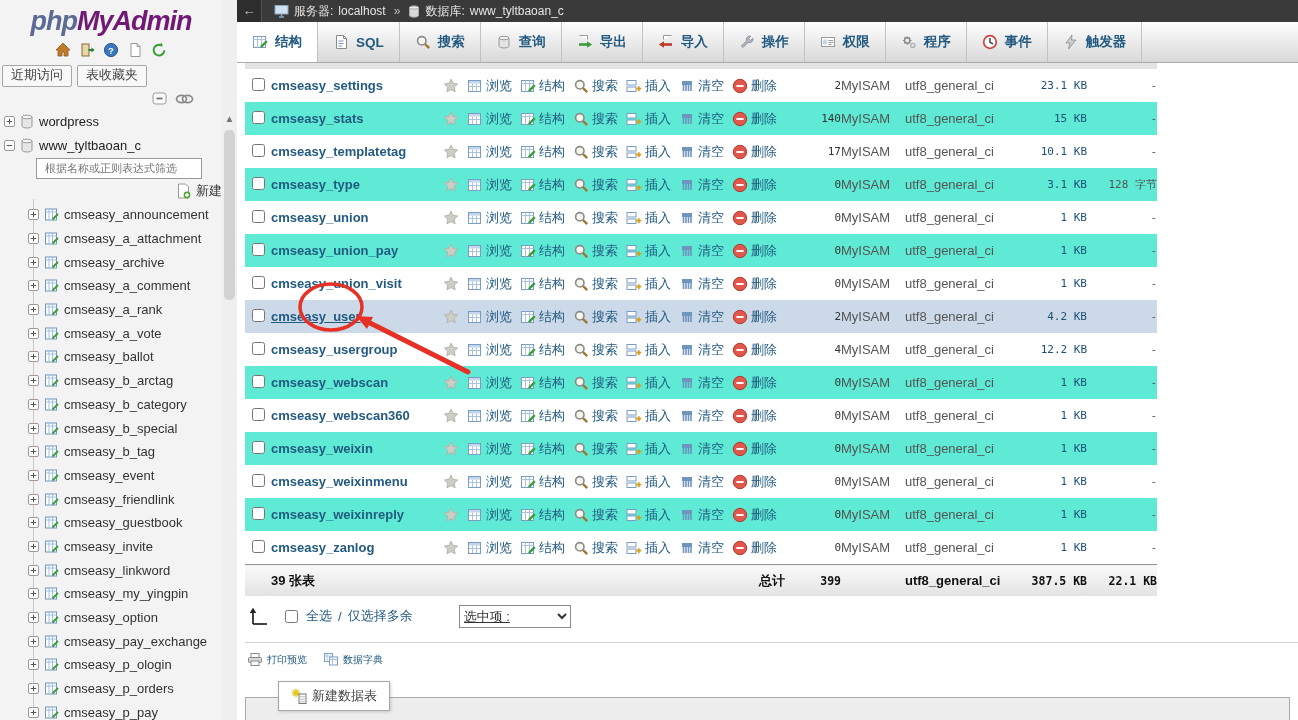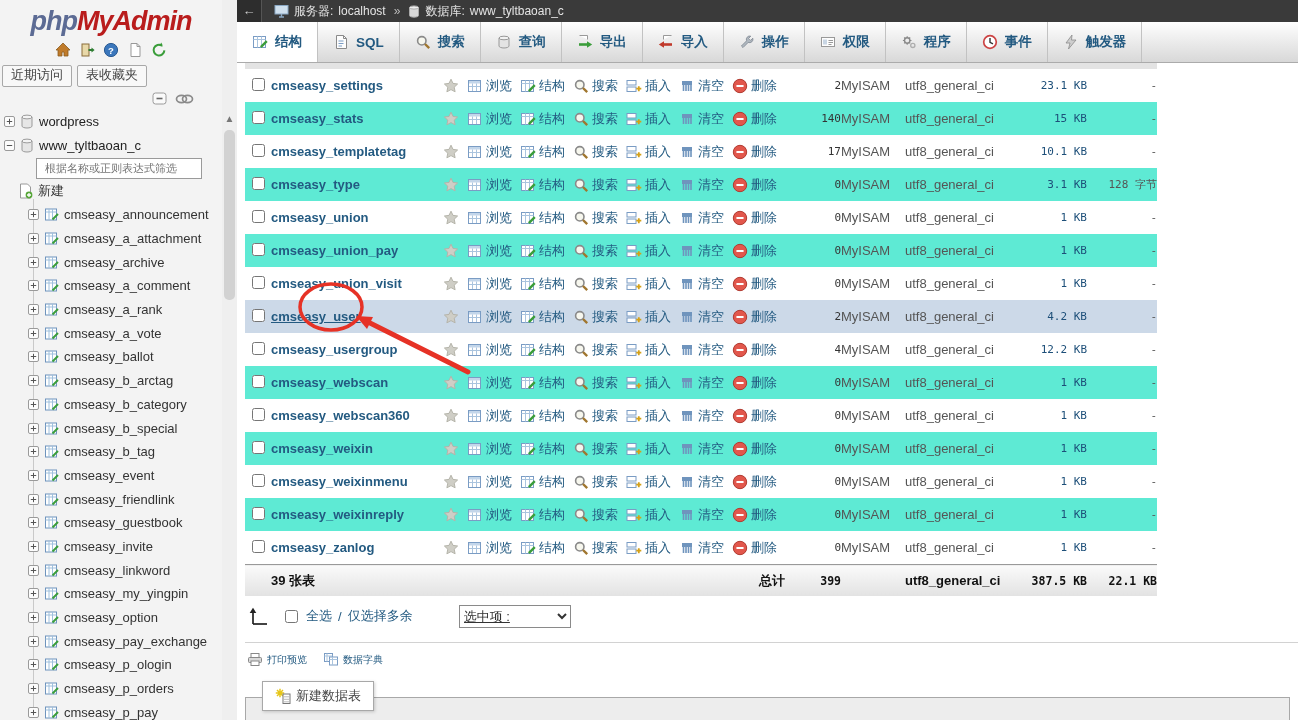--- a/index.html
+++ b/index.html
@@ -8,35 +8,35 @@
   .i{display:inline-flex;align-items:center;justify-content:center;flex:0 0 auto;}
   .i svg{display:block;}
   a{text-decoration:none;cursor:pointer;}
 
   
   .sidebar{position:absolute;left:0;top:0;width:222px;height:720px;background:#f3f3f3;
            border-right:1px solid #cfcfcf;overflow:hidden;}
   .logo{height:34px;padding-top:6px;text-align:center;font-weight:bold;font-style:italic;
         font-size:27px;letter-spacing:-1px;line-height:30px;}
   .logo .lphp{color:#5c6b94;}
-  .logo .lma{color:#b91c1c;}
+  .logo .lma{color:#701a75;}
   .hicons{display:flex;justify-content:center;align-items:center;gap:8px;height:20px;}
   .stabs{display:flex;gap:5px;padding:5px 0 0 2px;height:24px;}
   .stab{border:1px solid #a8a8a8;background:#f8f8f8;color:#444;font-size:13px;
         padding:0 8px 0 8px;border-radius:2px;height:20px;line-height:18px;}
   .sutil{display:flex;justify-content:flex-end;align-items:center;gap:7px;height:16px;
          padding:2px 28px 0 0;}
   .tree{font-size:13px;color:#333;position:relative;margin-top:2px;}
   .titem{display:flex;align-items:center;gap:5px;}
   .titem-db{height:24px;padding-left:4px;}
   .titem-db .dblabel{color:#222;}
   .filter-row{height:22px;padding-left:36px;display:flex;align-items:center;}
   .filter-row input{width:148px;height:17px;border:1px solid #9a9a9a;font-size:11px;
         padding:1px 8px;color:#333;font-family:"Liberation Sans",sans-serif;}
-  .newrow{height:24px;padding-left:18px;display:flex;align-items:center;gap:5px;}
+  .newrow{height:24px;padding-left:30px;display:flex;align-items:center;gap:5px;justify-content:flex-end;}
   .tree-tables{position:relative;}
   .tree-tables::before{content:"";position:absolute;left:33px;top:-4px;bottom:10px;
         border-left:1px solid #c9c9c9;}
   .t-table{height:23.7px;padding-left:28px;position:relative;}
   .t-table .exp{position:relative;z-index:1;background:#f3f3f3;}
   .tlabel{color:#333;}
   .side-scroll{position:absolute;left:222px;top:0;width:15px;height:720px;background:#efefef;
         border-right:1px solid #d8d8d8;}
   .scroll-up{position:absolute;left:1px;top:112px;width:13px;height:14px;color:#777;
         font-size:10px;text-align:center;line-height:14px;}
@@ -90,21 +90,21 @@
   .checkall-row input{width:13px;height:13px;margin:0 2px 0 10px;}
   .withsel{margin-left:40px;}
   .withsel select{width:112px;height:23px;font-size:13px;color:#333;border:1px solid #8a8a8a;
         background:#fff;font-family:"Liberation Sans",sans-serif;text-decoration:underline;}
   .section-hr{border-top:1px solid #d2d2d2;margin-top:13px;width:100%;}
   .print-row{display:flex;align-items:center;gap:16px;padding:9px 0 0 2px;font-size:10px;}
   .print-row a{color:#235a81;display:inline-flex;align-items:center;gap:4px;}
 
   .fieldset{position:relative;margin-top:30px;margin-right:8px;border:1px solid #a8a8a8;
         background:#ededed;height:60px;}
-  .legendbox{position:absolute;top:-17px;left:16px;background:#fff;border:1px solid #a8a8a8;
+  .legendbox{position:absolute;top:-17px;left:32px;background:#fff;border:1px solid #a8a8a8;
         padding:5px 12px;font-size:13px;color:#444;display:flex;align-items:center;gap:5px;
         box-shadow:1px 1px 3px rgba(0,0,0,.18);}
 
   
   .annot{position:absolute;left:0;top:0;width:1298px;height:720px;pointer-events:none;}
 </style>
 </head>
 <body>
 
 <div class="sidebar">

